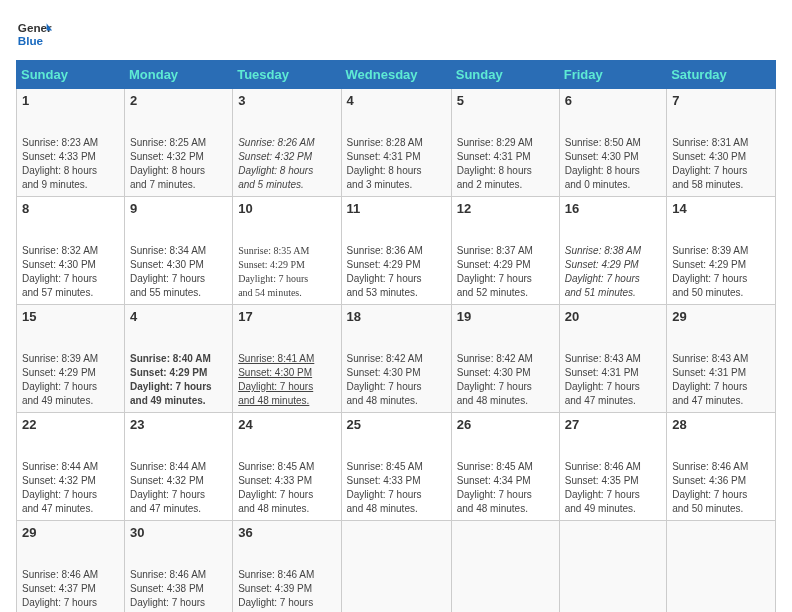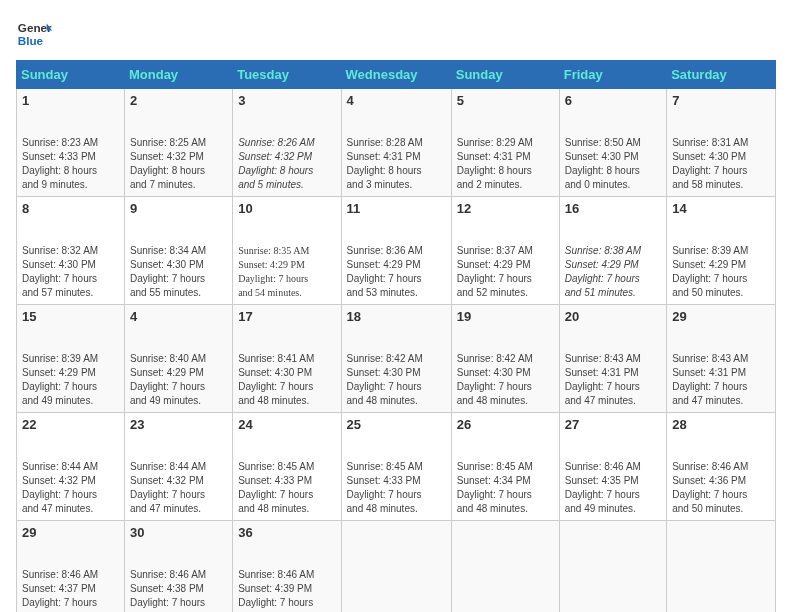--- a/index.html
+++ b/index.html
@@ -217,28 +217,28 @@
       <tr>
         <td>
           <span class="day-num">15</span>
           <div class="day-info" style="white-space: pre-line;">Sunrise: 8:39 AM
 Sunset: 4:29 PM
 Daylight: 7 hours
 and 49 minutes.</div>
         </td>
         <td>
           <span class="day-num">4</span>
-          <div class="day-info" style="white-space: pre-line;">Sunrise: 8:40 AM
+          <div class="day-info" style="white-space: pre-line; font-weight: bold;">Sunrise: 8:40 AM
 Sunset: 4:29 PM
 Daylight: 7 hours
 and 49 minutes.</div>
         </td>
         <td>
           <span class="day-num">17</span>
-          <div class="day-info" style="white-space: pre-line;">Sunrise: 8:41 AM
+          <div class="day-info" style="white-space: pre-line; text-decoration: underline;">Sunrise: 8:41 AM
 Sunset: 4:30 PM
 Daylight: 7 hours
 and 48 minutes.</div>
         </td>
         <td>
           <span class="day-num">18</span>
           <div class="day-info" style="white-space: pre-line;">Sunrise: 8:42 AM
 Sunset: 4:30 PM
 Daylight: 7 hours
 and 48 minutes.</div>

